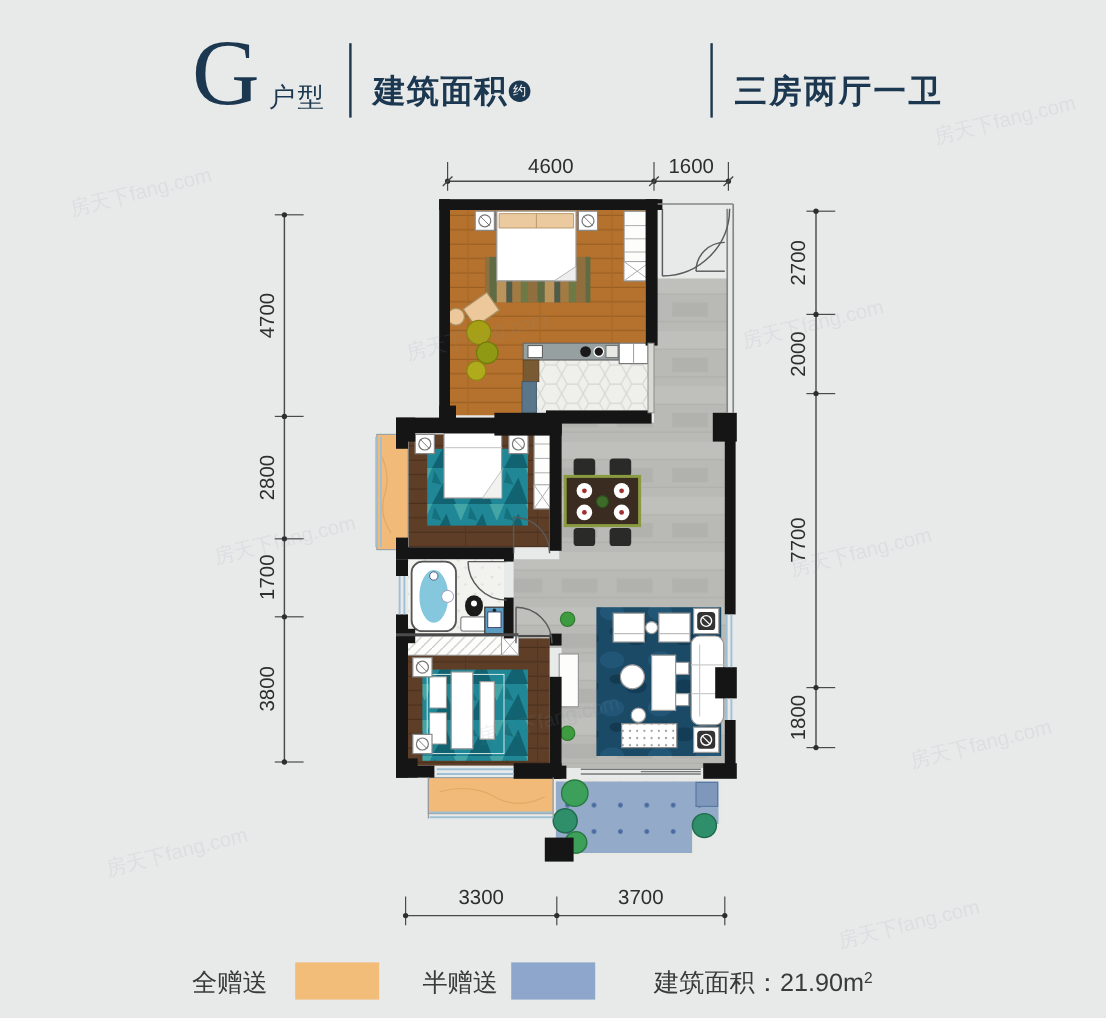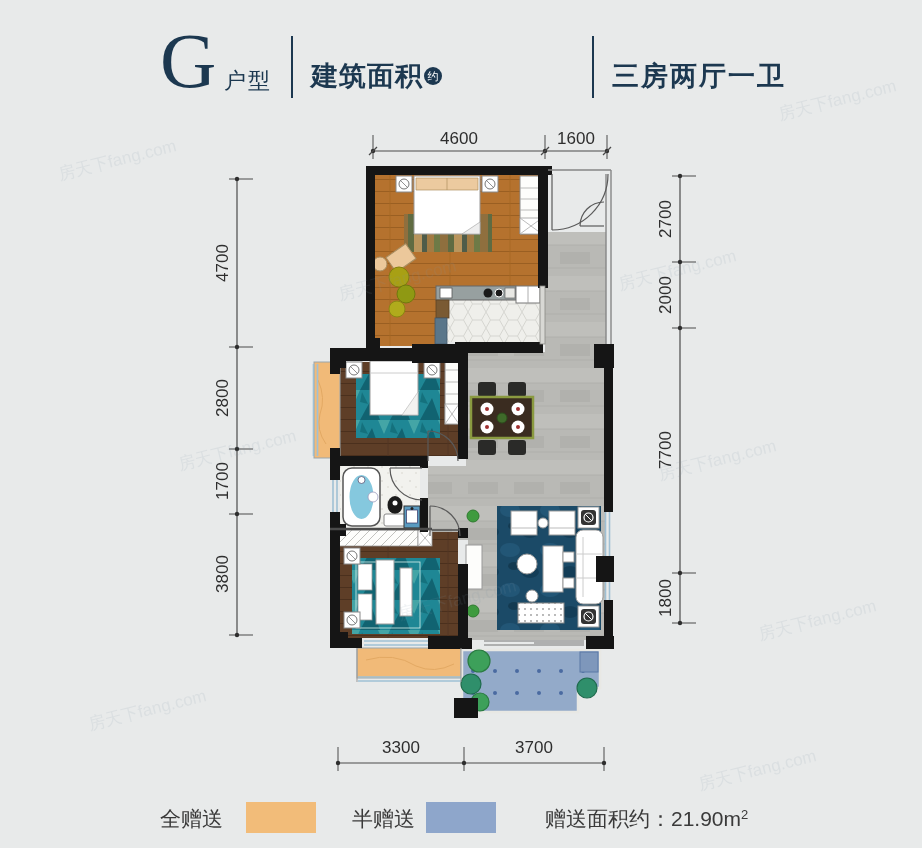--- a/index.html
+++ b/index.html
@@ -440,16 +440,16 @@
       <text class="wm" x="90" y="730" transform="rotate(-14 90 730)">房天下fang.com</text>
       <text class="wm" x="700" y="790" transform="rotate(-14 700 790)">房天下fang.com</text>
     </g>
   </svg>
 
   <div class="legend">
     <span class="lab1">全赠送</span>
     <span class="sw1"></span>
     <span class="lab2">半赠送</span>
     <span class="sw2"></span>
-    <span class="lab3"><span>赠送面积约：</span><span>21.90m</span><span class="sup">2</span></span>
+    <span class="lab3"><span>建筑面积：</span><span>21.90m</span><span class="sup">2</span></span>
   </div>
 
 </div>
 
 </body></html>

